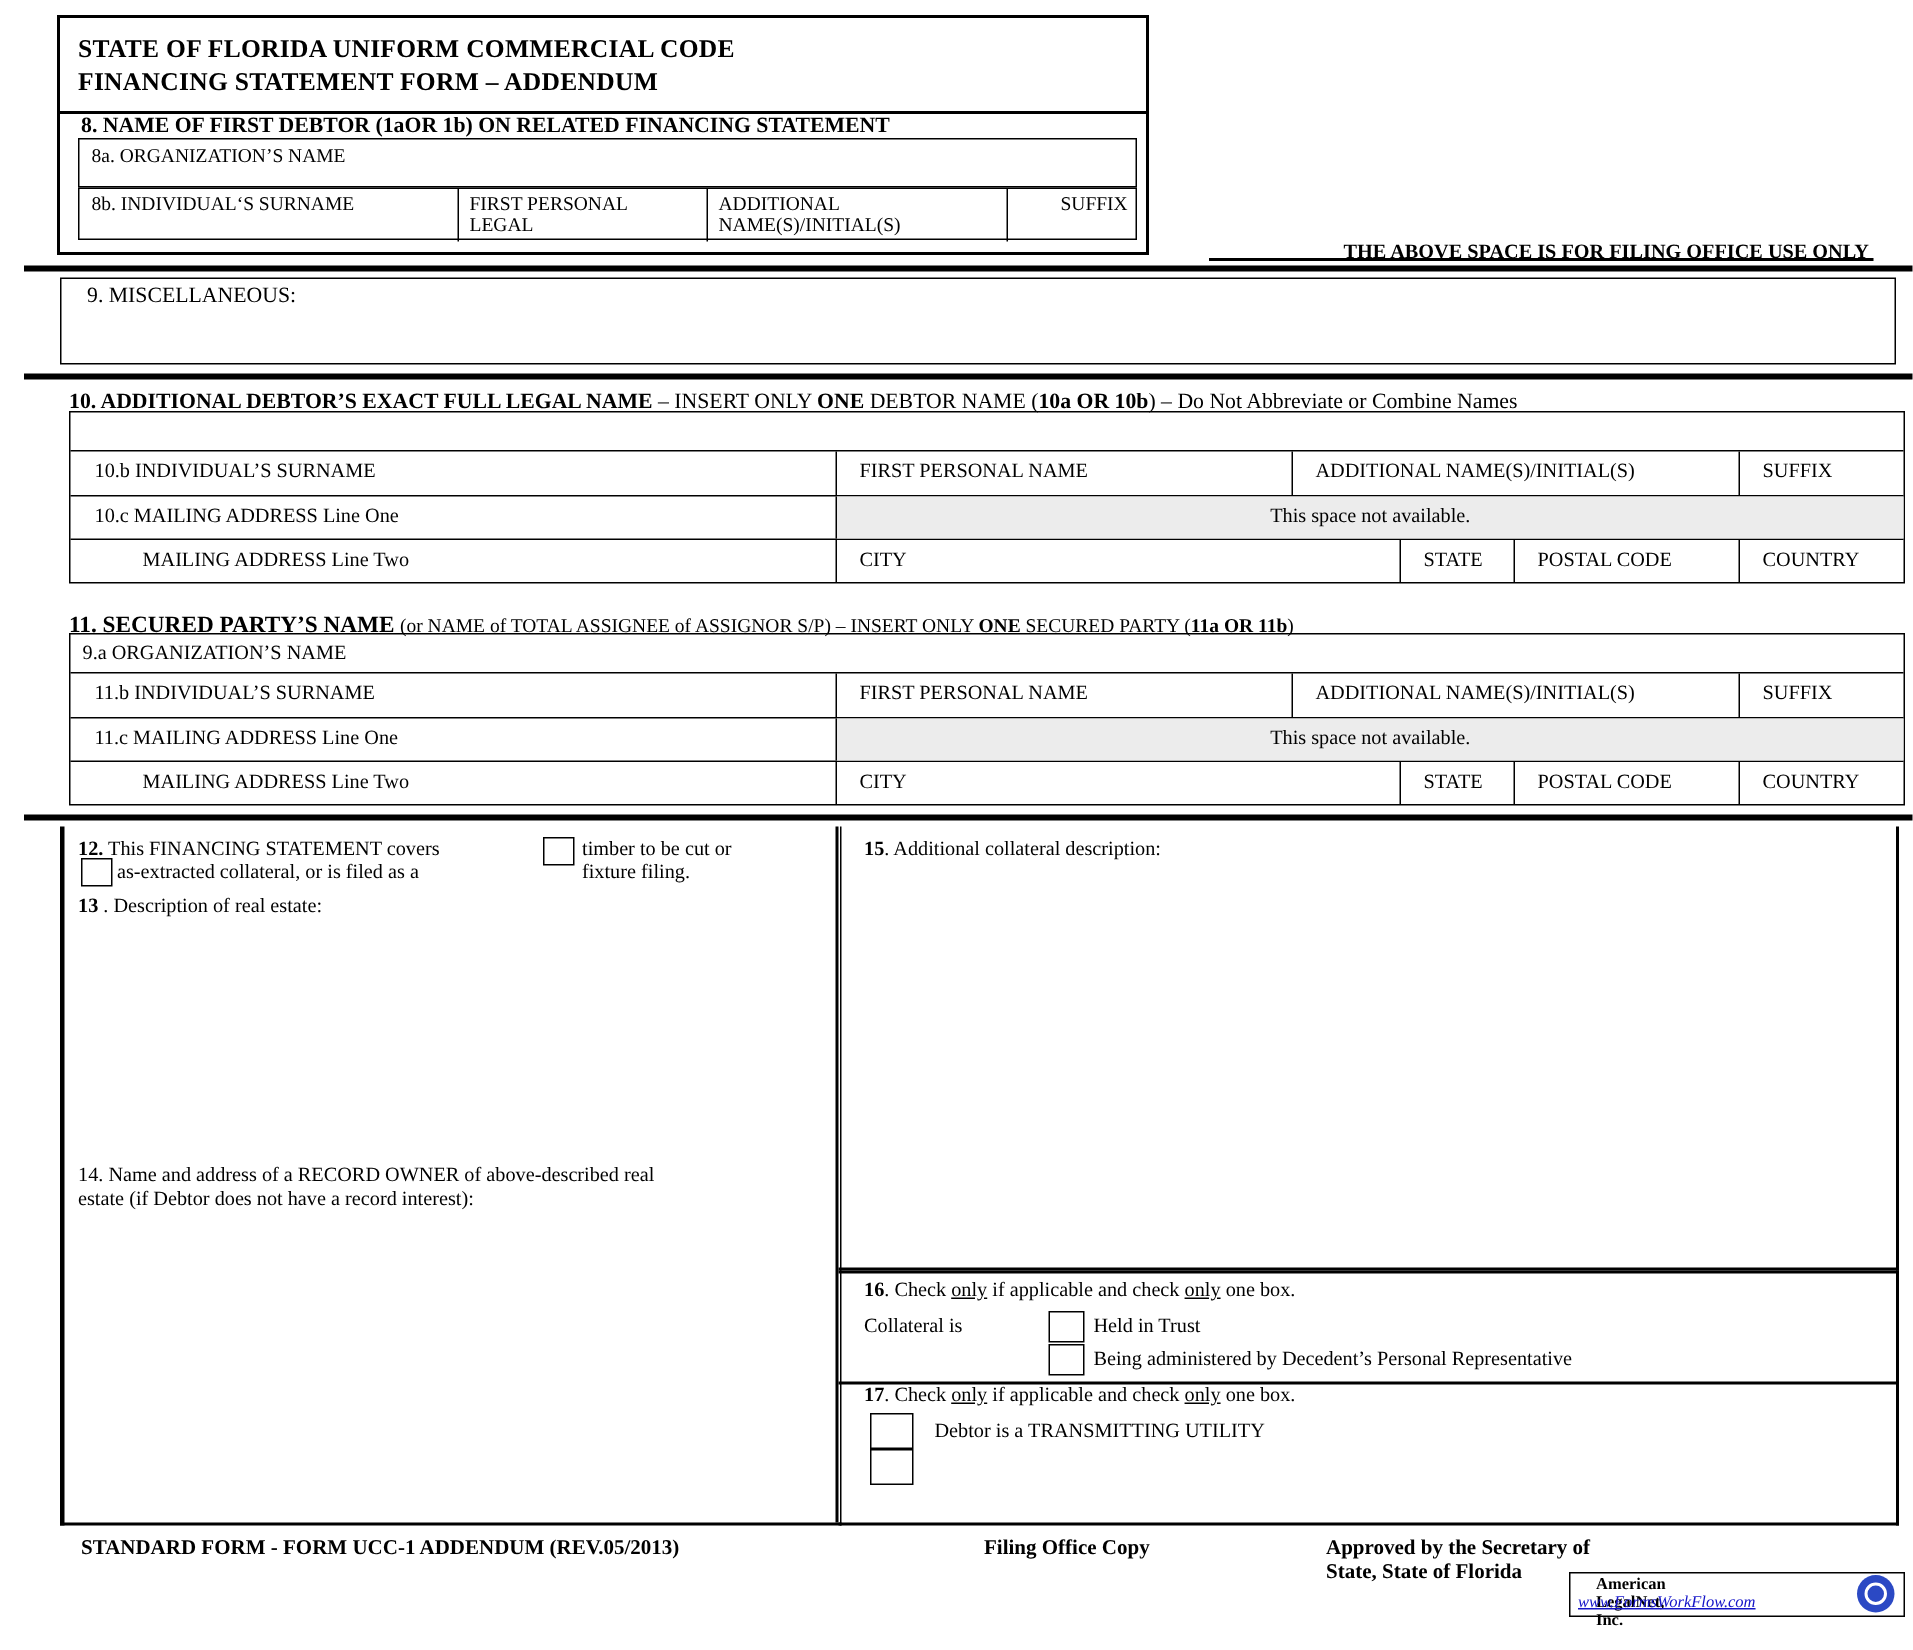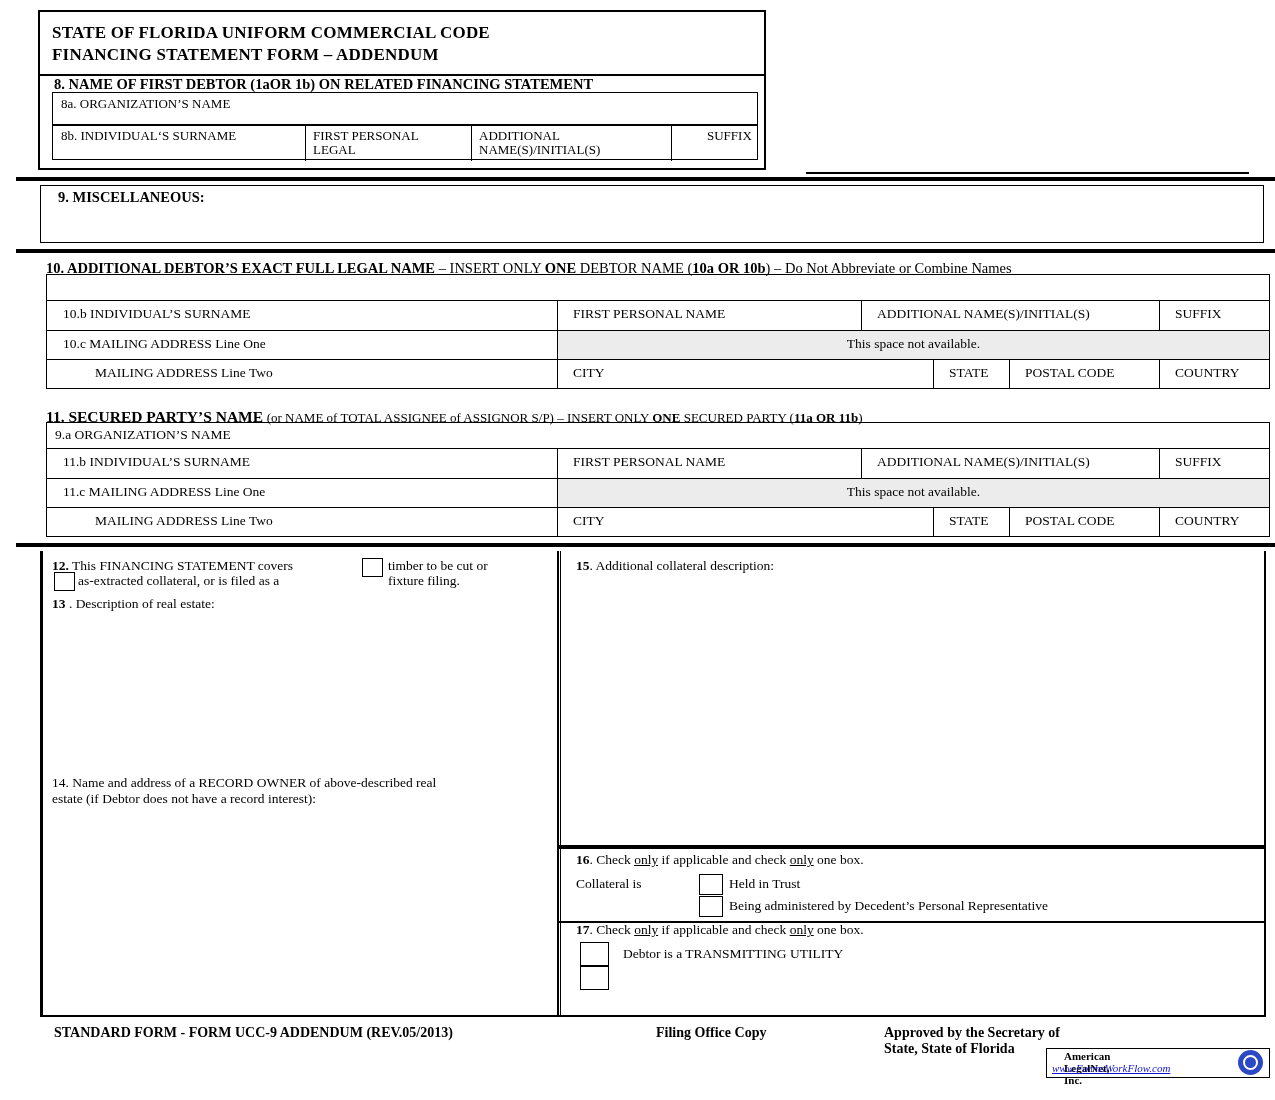--- a/index.html
+++ b/index.html
@@ -41,21 +41,21 @@
 
   #box8b { left: 36px; top: 125px; width: 706px; height: 35px; }
   .v8 { position: absolute; top: 0; width: 1px; height: 35px; background: #000; }
   .cap8 { position: absolute; top: 3px; font-size: 13px; line-height: 14px; }
 
   #filing-note { left: 760px; top: 160px; width: 470px; font-size: 13.5px; font-weight: bold; text-align: right; }
 
   
   #band9 { left: 0px; top: 177px; width: 1275px; height: 4px; background: #000; }
   #box9 { left: 24px; top: 185px; width: 1224px; height: 58px; }
-  #sec9-title { left: 42px; top: 189px; font-size: 14.5px; font-weight: bold; }
+  #sec9-title { left: 42px; top: 189px; font-size: 14.5px; font-weight: normal; }
   #band9b { left: 0px; top: 249px; width: 1275px; height: 4px; background: #000; }
 
   
   #sec10-title { left: 30px; top: 260px; width: 1210px; font-size: 14.5px; }
   #box10 { left: 30px; top: 274px; width: 1224px; height: 115px; }
   .cell { position: absolute; box-sizing: border-box; font-size: 13.5px; padding: 5px 0 0 8px; }
   .vline { position: absolute; width: 1px; background: #000; }
 
   
   #sec11-title { left: 30px; top: 408px; width: 1210px; font-size: 14.5px; }
@@ -130,20 +130,21 @@
       <span>FIRST    PERSONAL</span><br>
       <span>LEGAL</span>
     </span>
     <span class="cap8" style="left:426px;">
       <span>ADDITIONAL</span><br>
       <span>NAME(S)/INITIAL(S)</span>
     </span>
     <span class="cap8" style="left:654px;">SUFFIX</span>
   </div>
 
+  <div class="abs" id="filing-note">THE ABOVE SPACE IS FOR FILING OFFICE USE ONLY</div>
   <div class="abs" style="left:790px; top:172px; width:443px; height:2px; background:#000;"></div>
 
   <div class="abs" id="band9"></div>
   <div class="box" id="box9"></div>
   <div class="abs" id="sec9-title">9. MISCELLANEOUS:</div>
   <div class="abs" id="band9b"></div>
 
   <div class="abs" id="sec10-title">
     <span class="b">10.  ADDITIONAL DEBTOR’S EXACT FULL LEGAL NAME</span><span> – INSERT ONLY </span><span class="b">ONE</span><span> DEBTOR NAME (</span><span class="b">10a OR 10b</span><span>) – Do Not Abbreviate or Combine Names</span>
   </div>
@@ -302,21 +303,21 @@
   <div class="abs" id="tx16b">Being administered by Decedent’s Personal Representative</div>
 
   <div class="abs" id="sec17-box"></div>
   <div class="abs" id="sec17-t">
     <span class="b">17</span><span>. Check </span><span class="u">only</span><span> if applicable and check </span><span class="u">only</span><span> one box.</span>
   </div>
   <div class="abs" id="ck17a"></div>
   <div class="abs" id="ck17b"></div>
   <div class="abs" id="tx17a">Debtor is a TRANSMITTING UTILITY</div>
 
-  <div class="abs" id="ft-left">STANDARD FORM - FORM UCC-9 ADDENDUM (REV.05/2013)</div>
+  <div class="abs" id="ft-left">STANDARD FORM - FORM UCC-1 ADDENDUM (REV.05/2013)</div>
   <div class="abs" id="ft-mid">Filing Office Copy</div>
   <div class="abs" id="ft-right">Approved by the Secretary of State, State of Florida</div>
 
   <div class="abs" id="stamp"></div>
   <div class="abs" id="stamp-l1">American LegalNet, Inc.</div>
   <div class="abs" id="stamp-l2">www.FormsWorkFlow.com</div>
   <div class="abs" id="stamp-logo"></div>
 
 </div>
 

